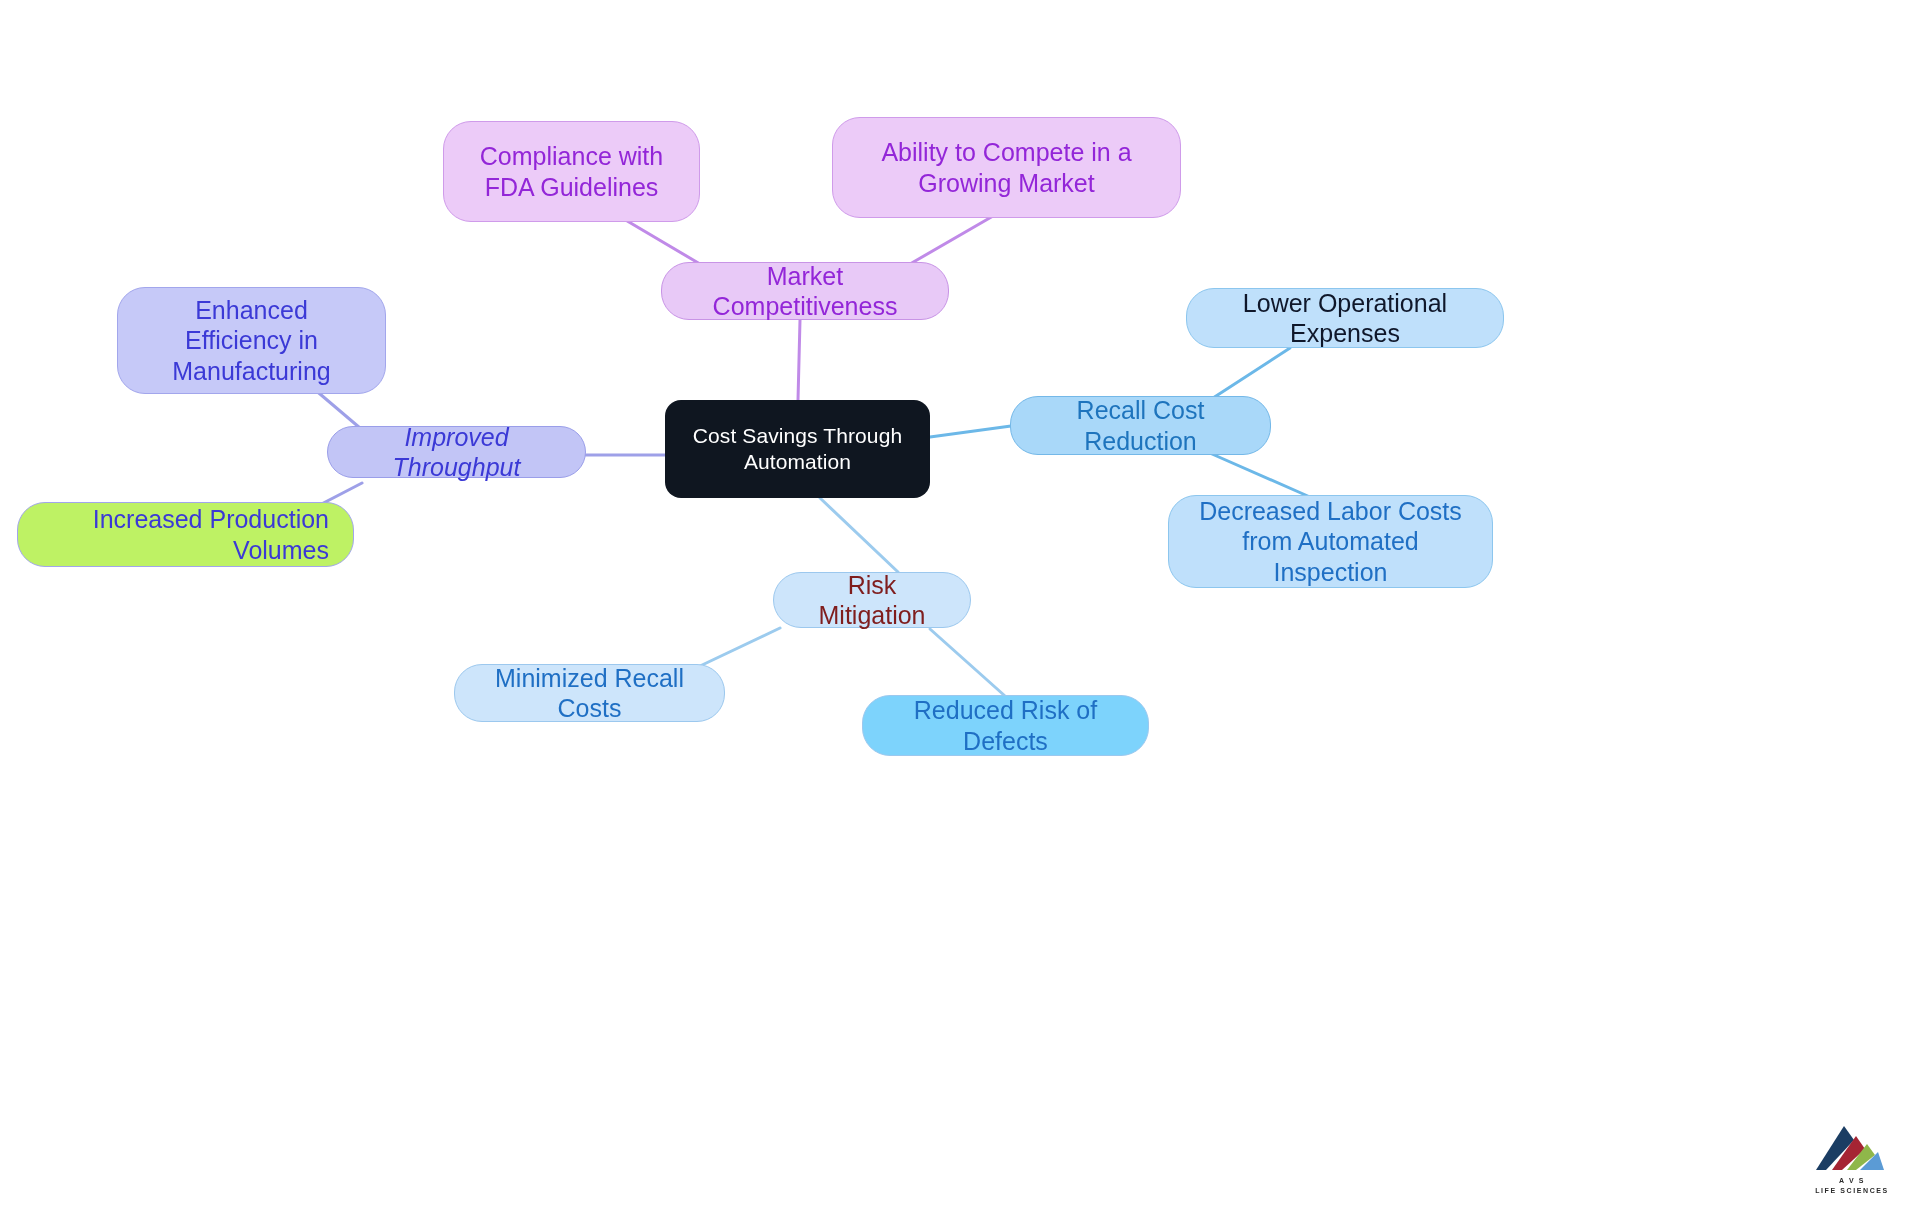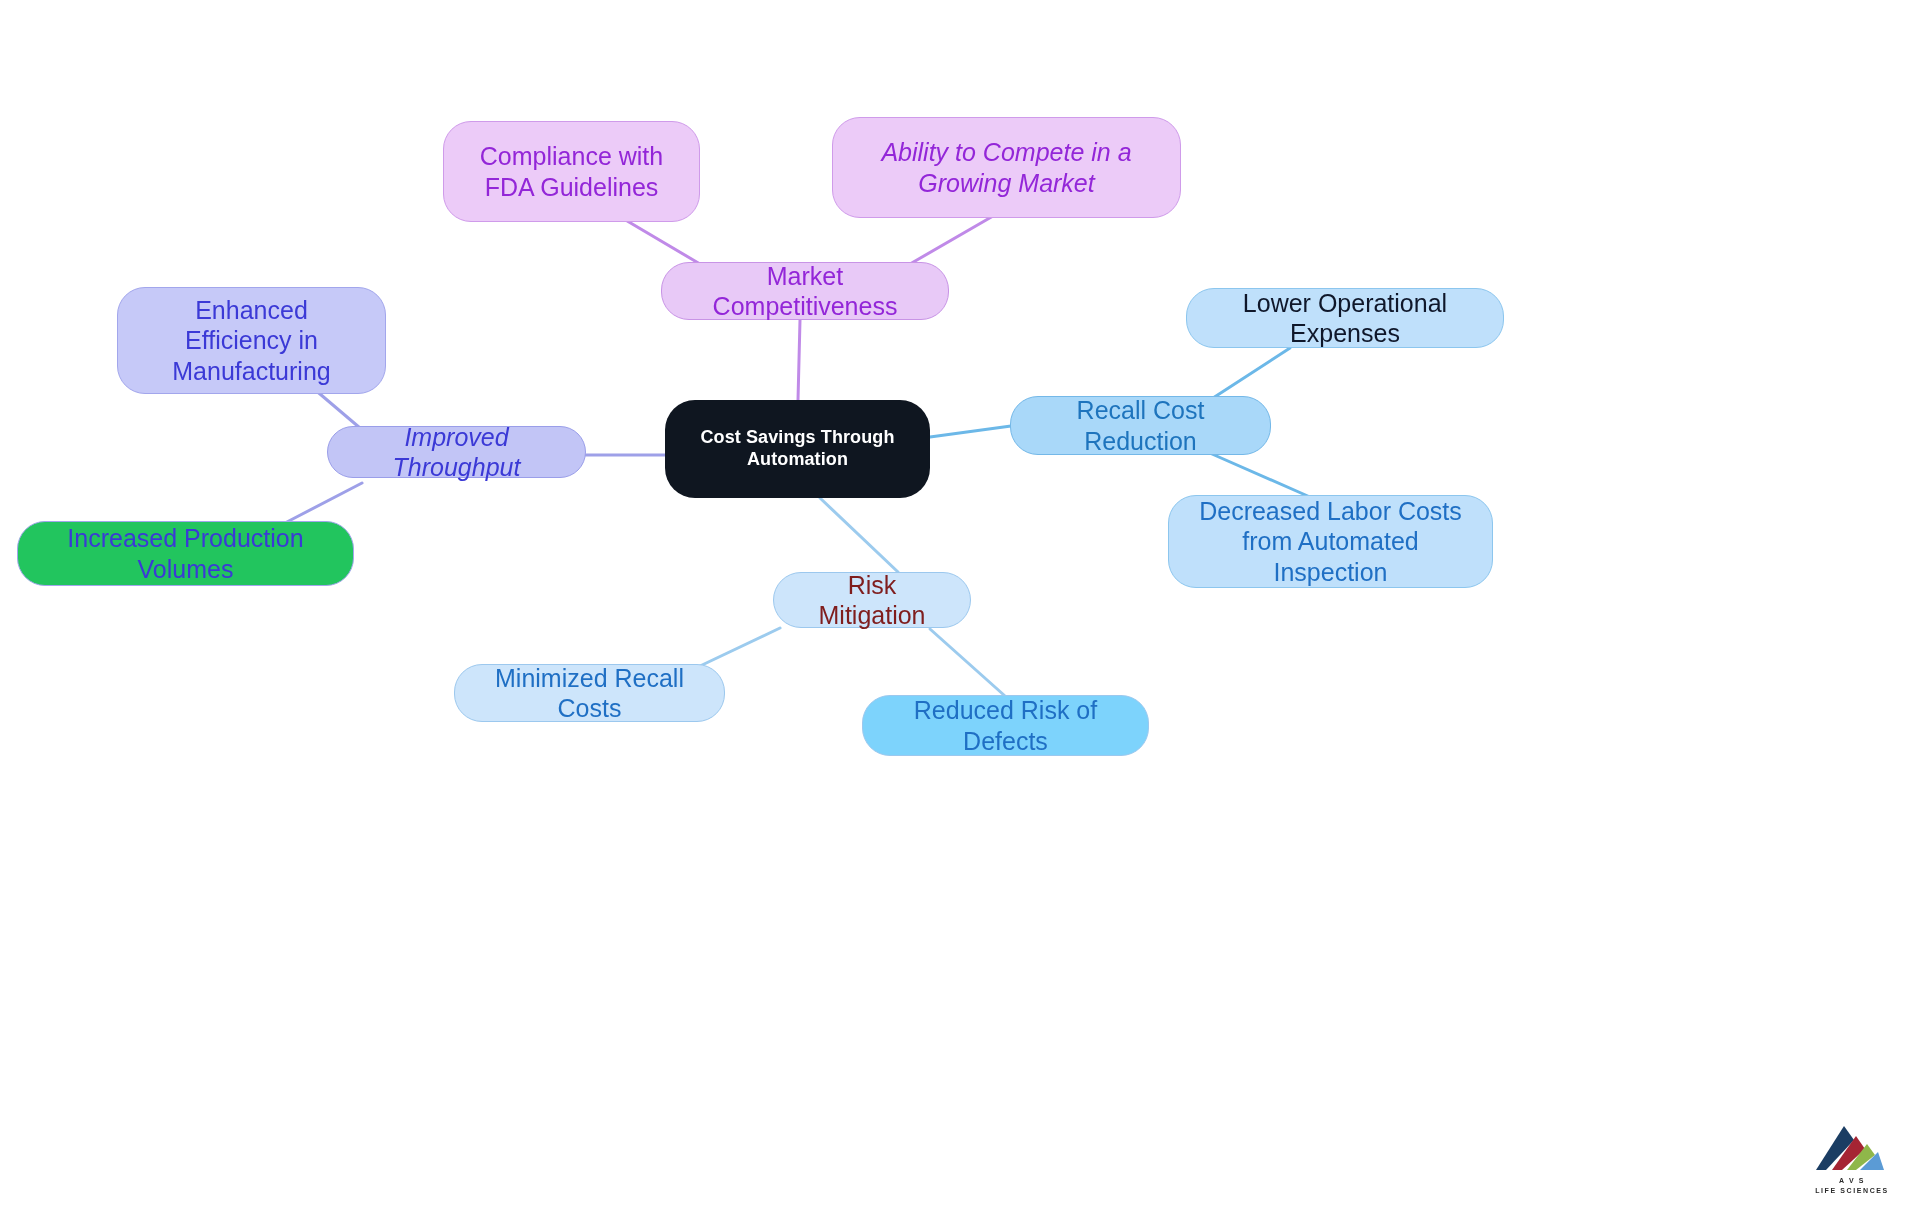--- a/index.html
+++ b/index.html
@@ -34,24 +34,23 @@
     text-align: center;
     border-radius: 28px;
     line-height: 1.22;
     padding: 6px 24px;
     white-space: pre-line;
   }
   .node-root {
     background: #0f1620;
     color: #ffffff;
     border: none;
-    font-size: 18px;
-    border-radius: 30px;
+    font-size: 21px;
+    border-radius: 16px;
     letter-spacing: 0.1px;
-    font-weight: bold;
   }
   .node-branch-purple {
     background: #e8c9f7;
     border: 1.6px solid #c894e6;
     color: #9326d8;
     font-size: 25px;
   }
   .node-leaf-purple {
     background: #eccbf8;
     border: 1.6px solid #cf9bea;
@@ -131,30 +130,30 @@
       <line x1="930" y1="629" x2="1005" y2="696" stroke="#9ccbee" stroke-width="3" stroke-linecap="round"></line>
       <line x1="665" y1="455" x2="586" y2="455" stroke="#9ea0e8" stroke-width="3" stroke-linecap="round"></line>
       <line x1="360" y1="428" x2="300" y2="377" stroke="#9ea0e8" stroke-width="3" stroke-linecap="round"></line>
       <line x1="362" y1="483" x2="285" y2="523" stroke="#9ea0e8" stroke-width="3" stroke-linecap="round"></line>
     </svg>
 
   <div id="nodes">
       <div class="node node-root" style="left: 665px; top: 400px; width: 265px; height: 98px; background: rgb(15, 22, 32); color: rgb(255, 255, 255);"><span>Cost Savings Through Automation</span></div>
       <div class="node node-branch-purple" style="left: 661px; top: 262px; width: 288px; height: 58px; background: rgb(232, 201, 247); border-color: rgb(200, 148, 230); color: rgb(147, 38, 216);"><span>Market Competitiveness</span></div>
       <div class="node node-leaf-purple" style="left: 443px; top: 121px; width: 257px; height: 101px; background: rgb(236, 203, 248); border-color: rgb(207, 155, 234); color: rgb(147, 38, 216);"><span>Compliance with FDA Guidelines</span></div>
-      <div class="node node-leaf-purple" style="left: 832px; top: 117px; width: 349px; height: 101px; background: rgb(236, 203, 248); border-color: rgb(207, 155, 234); color: rgb(147, 38, 216); font-style: italic;"><span>Ability to Compete in a Growing Market</span></div>
+      <div class="node node-leaf-purple" style="left: 832px; top: 117px; width: 349px; height: 101px; background: rgb(236, 203, 248); border-color: rgb(207, 155, 234); color: rgb(147, 38, 216);"><span>Ability to Compete in a Growing Market</span></div>
       <div class="node node-branch-blue" style="left: 1010px; top: 396px; width: 261px; height: 59px; background: rgb(169, 216, 249); border-color: rgb(116, 184, 232); color: rgb(30, 116, 189);"><span>Recall Cost Reduction</span></div>
       <div class="node node-leaf-blue-mid" style="left: 1186px; top: 288px; width: 318px; height: 60px; background: rgb(191, 224, 251); border-color: rgb(140, 198, 238); color: #0f172a;"><span>Lower Operational Expenses</span></div>
       <div class="node node-leaf-blue-mid" style="left: 1168px; top: 495px; width: 325px; height: 93px; background: rgb(191, 224, 251); border-color: rgb(140, 198, 238); color: rgb(31, 111, 196);"><span>Decreased Labor Costs from Automated Inspection</span></div>
       <div class="node node-branch-blue-light" style="left: 773px; top: 572px; width: 198px; height: 56px; background: rgb(205, 229, 251); border-color: rgb(156, 200, 238); color: #7f1d1d;"><span>Risk Mitigation</span></div>
       <div class="node node-leaf-blue-light" style="left: 454px; top: 664px; width: 271px; height: 58px; background: rgb(205, 229, 251); border-color: rgb(156, 200, 238); color: rgb(31, 111, 196);"><span>Minimized Recall Costs</span></div>
       <div class="node node-leaf-blue-light" style="left: 862px; top: 695px; width: 287px; height: 61px; background: #7dd3fc; border-color: rgb(156, 200, 238); color: rgb(31, 111, 196);"><span>Reduced Risk of Defects</span></div>
       <div class="node node-branch-peri" style="left: 327px; top: 426px; width: 259px; height: 52px; background: rgb(194, 197, 246); border-color: rgb(154, 158, 233); color: rgb(59, 57, 214); font-style: italic;"><span>Improved Throughput</span></div>
       <div class="node node-leaf-peri" style="left: 117px; top: 287px; width: 269px; height: 107px; background: rgb(198, 201, 248); border-color: rgb(162, 166, 236); color: rgb(59, 57, 214);"><span>Enhanced Efficiency in Manufacturing</span></div>
-      <div class="node node-leaf-peri" style="left: 17px; top: 521px; width: 337px; height: 65px; background: #22c55e; border-color: rgb(162, 166, 236); color: rgb(59, 57, 214);"><span>Increased Production Volumes</span></div>
+      <div class="node node-leaf-peri" style="left: 17px; top: 502px; width: 337px; height: 65px; background: #bef264; border-color: rgb(162, 166, 236); color: rgb(59, 57, 214); text-align: right;"><span>Increased Production Volumes</span></div>
     </div>
 
   <div id="logo">
     <svg viewBox="0 0 108 70" width="108" height="70">
       <polygon points="18,60 46,16 56,30 28,60" fill="#1b3d63"></polygon>
       <polygon points="34,60 58,26 67,39 44,60" fill="#a52433"></polygon>
       <polygon points="49,60 69,34 77,45 58,60" fill="#8fb74a"></polygon>
       <polygon points="62,60 80,42 86,60" fill="#5b9bd5"></polygon>
     </svg>
     <div class="logo-caption">

